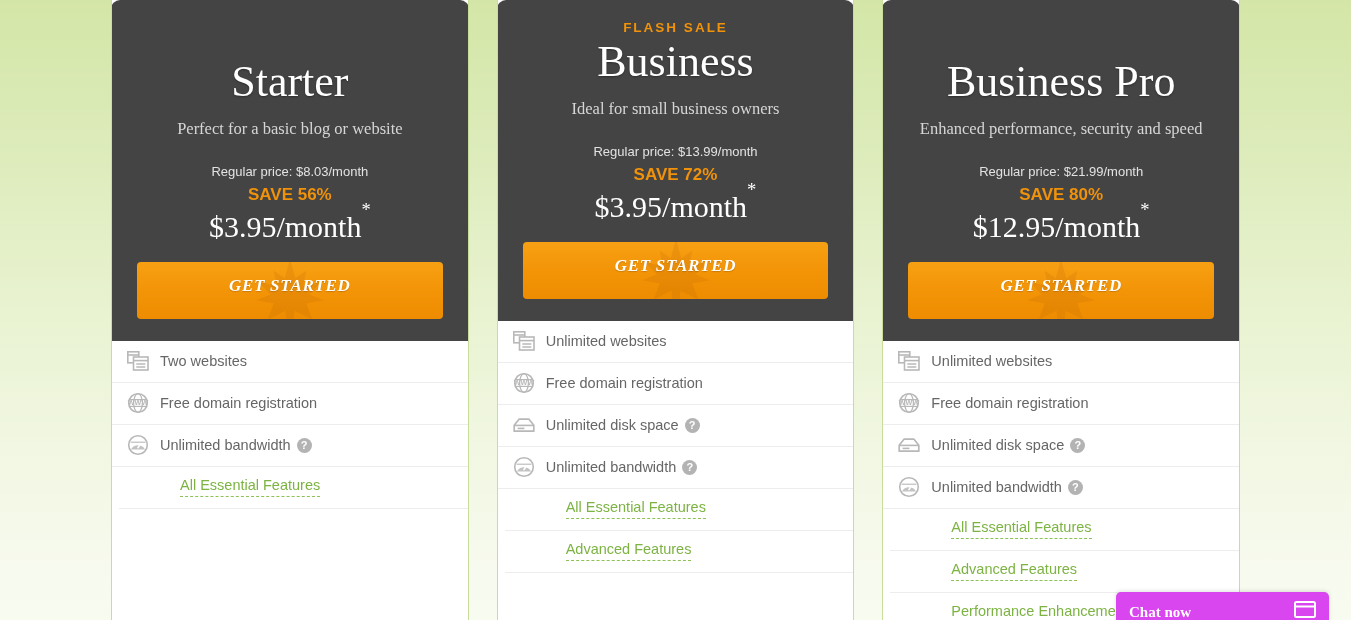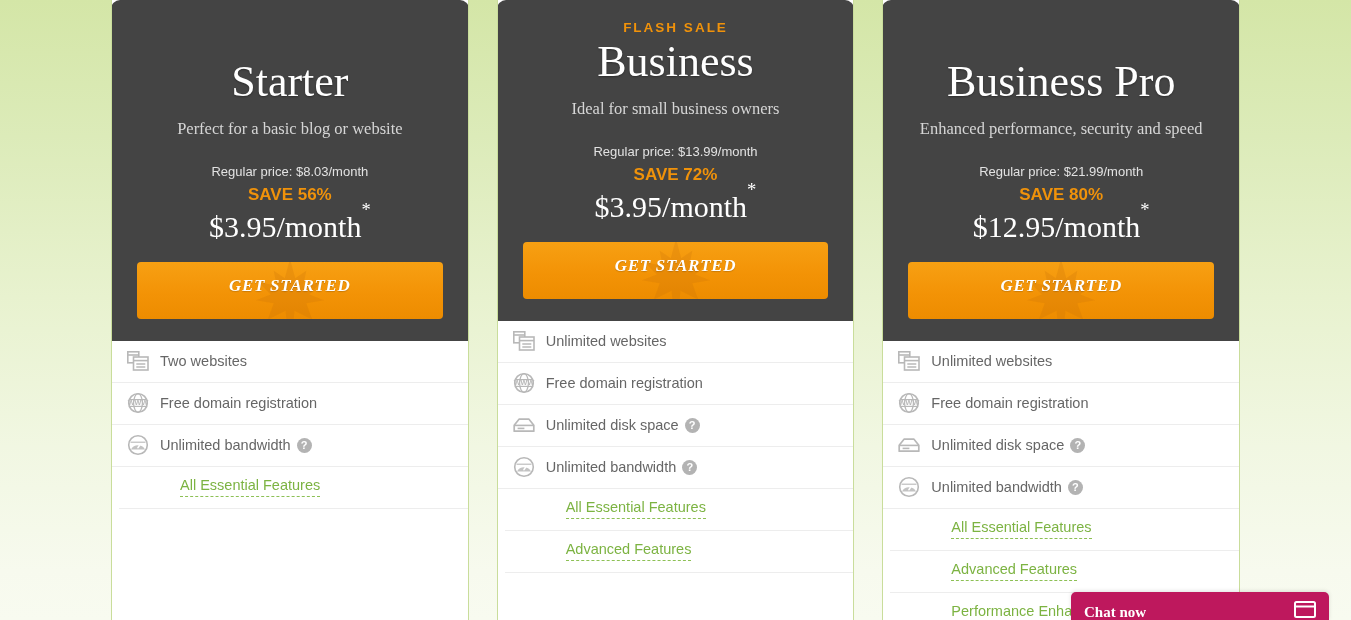--- a/index.html
+++ b/index.html
@@ -204,23 +204,23 @@
     cursor: pointer;
   }
 
   .filler { background: #fff; }
 
   
   .chat-widget {
     position: absolute;
     right: 22px;
     bottom: 0;
-    width: 258px;
+    width: 213px;
     height: 28px;
-    background: #be185d;
+    background: #d946ef;
     border-radius: 5px 5px 0 0;
     display: flex;
     align-items: center;
     justify-content: space-between;
     padding: 0 13px;
     cursor: pointer;
     box-shadow: 0 -1px 4px rgba(0,0,0,0.12);
     z-index: 40;
   }
   .chat-label {

